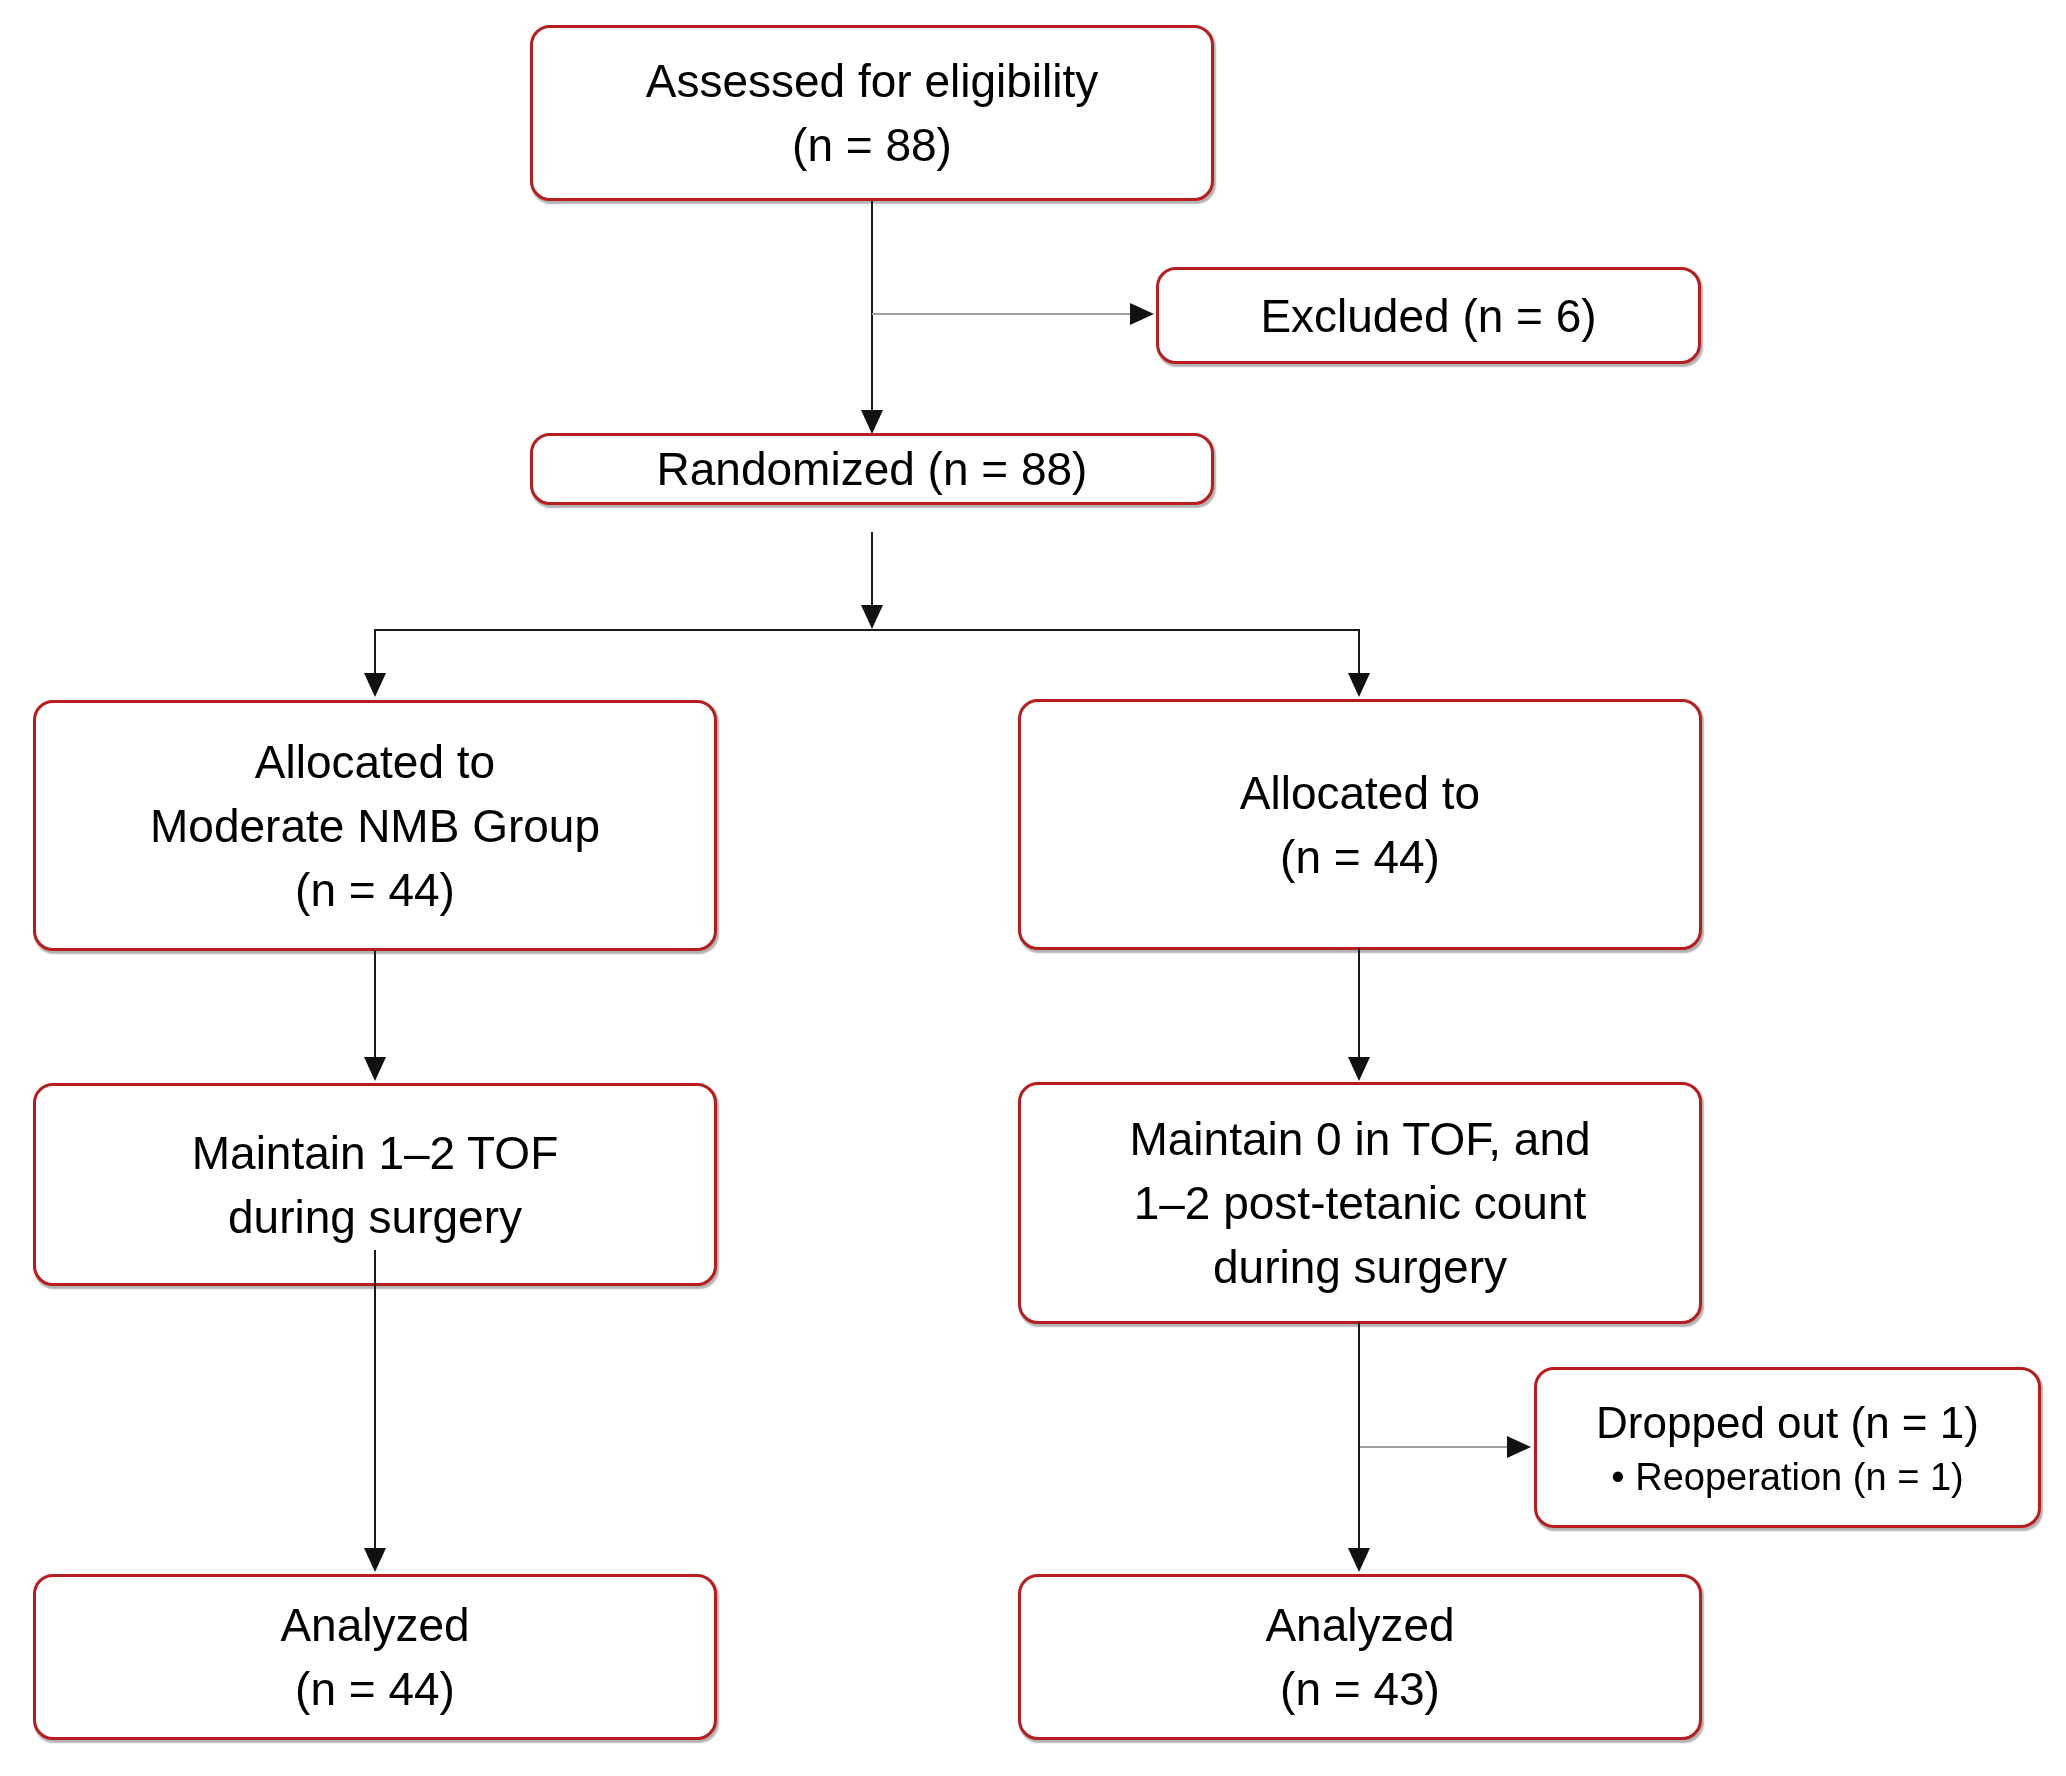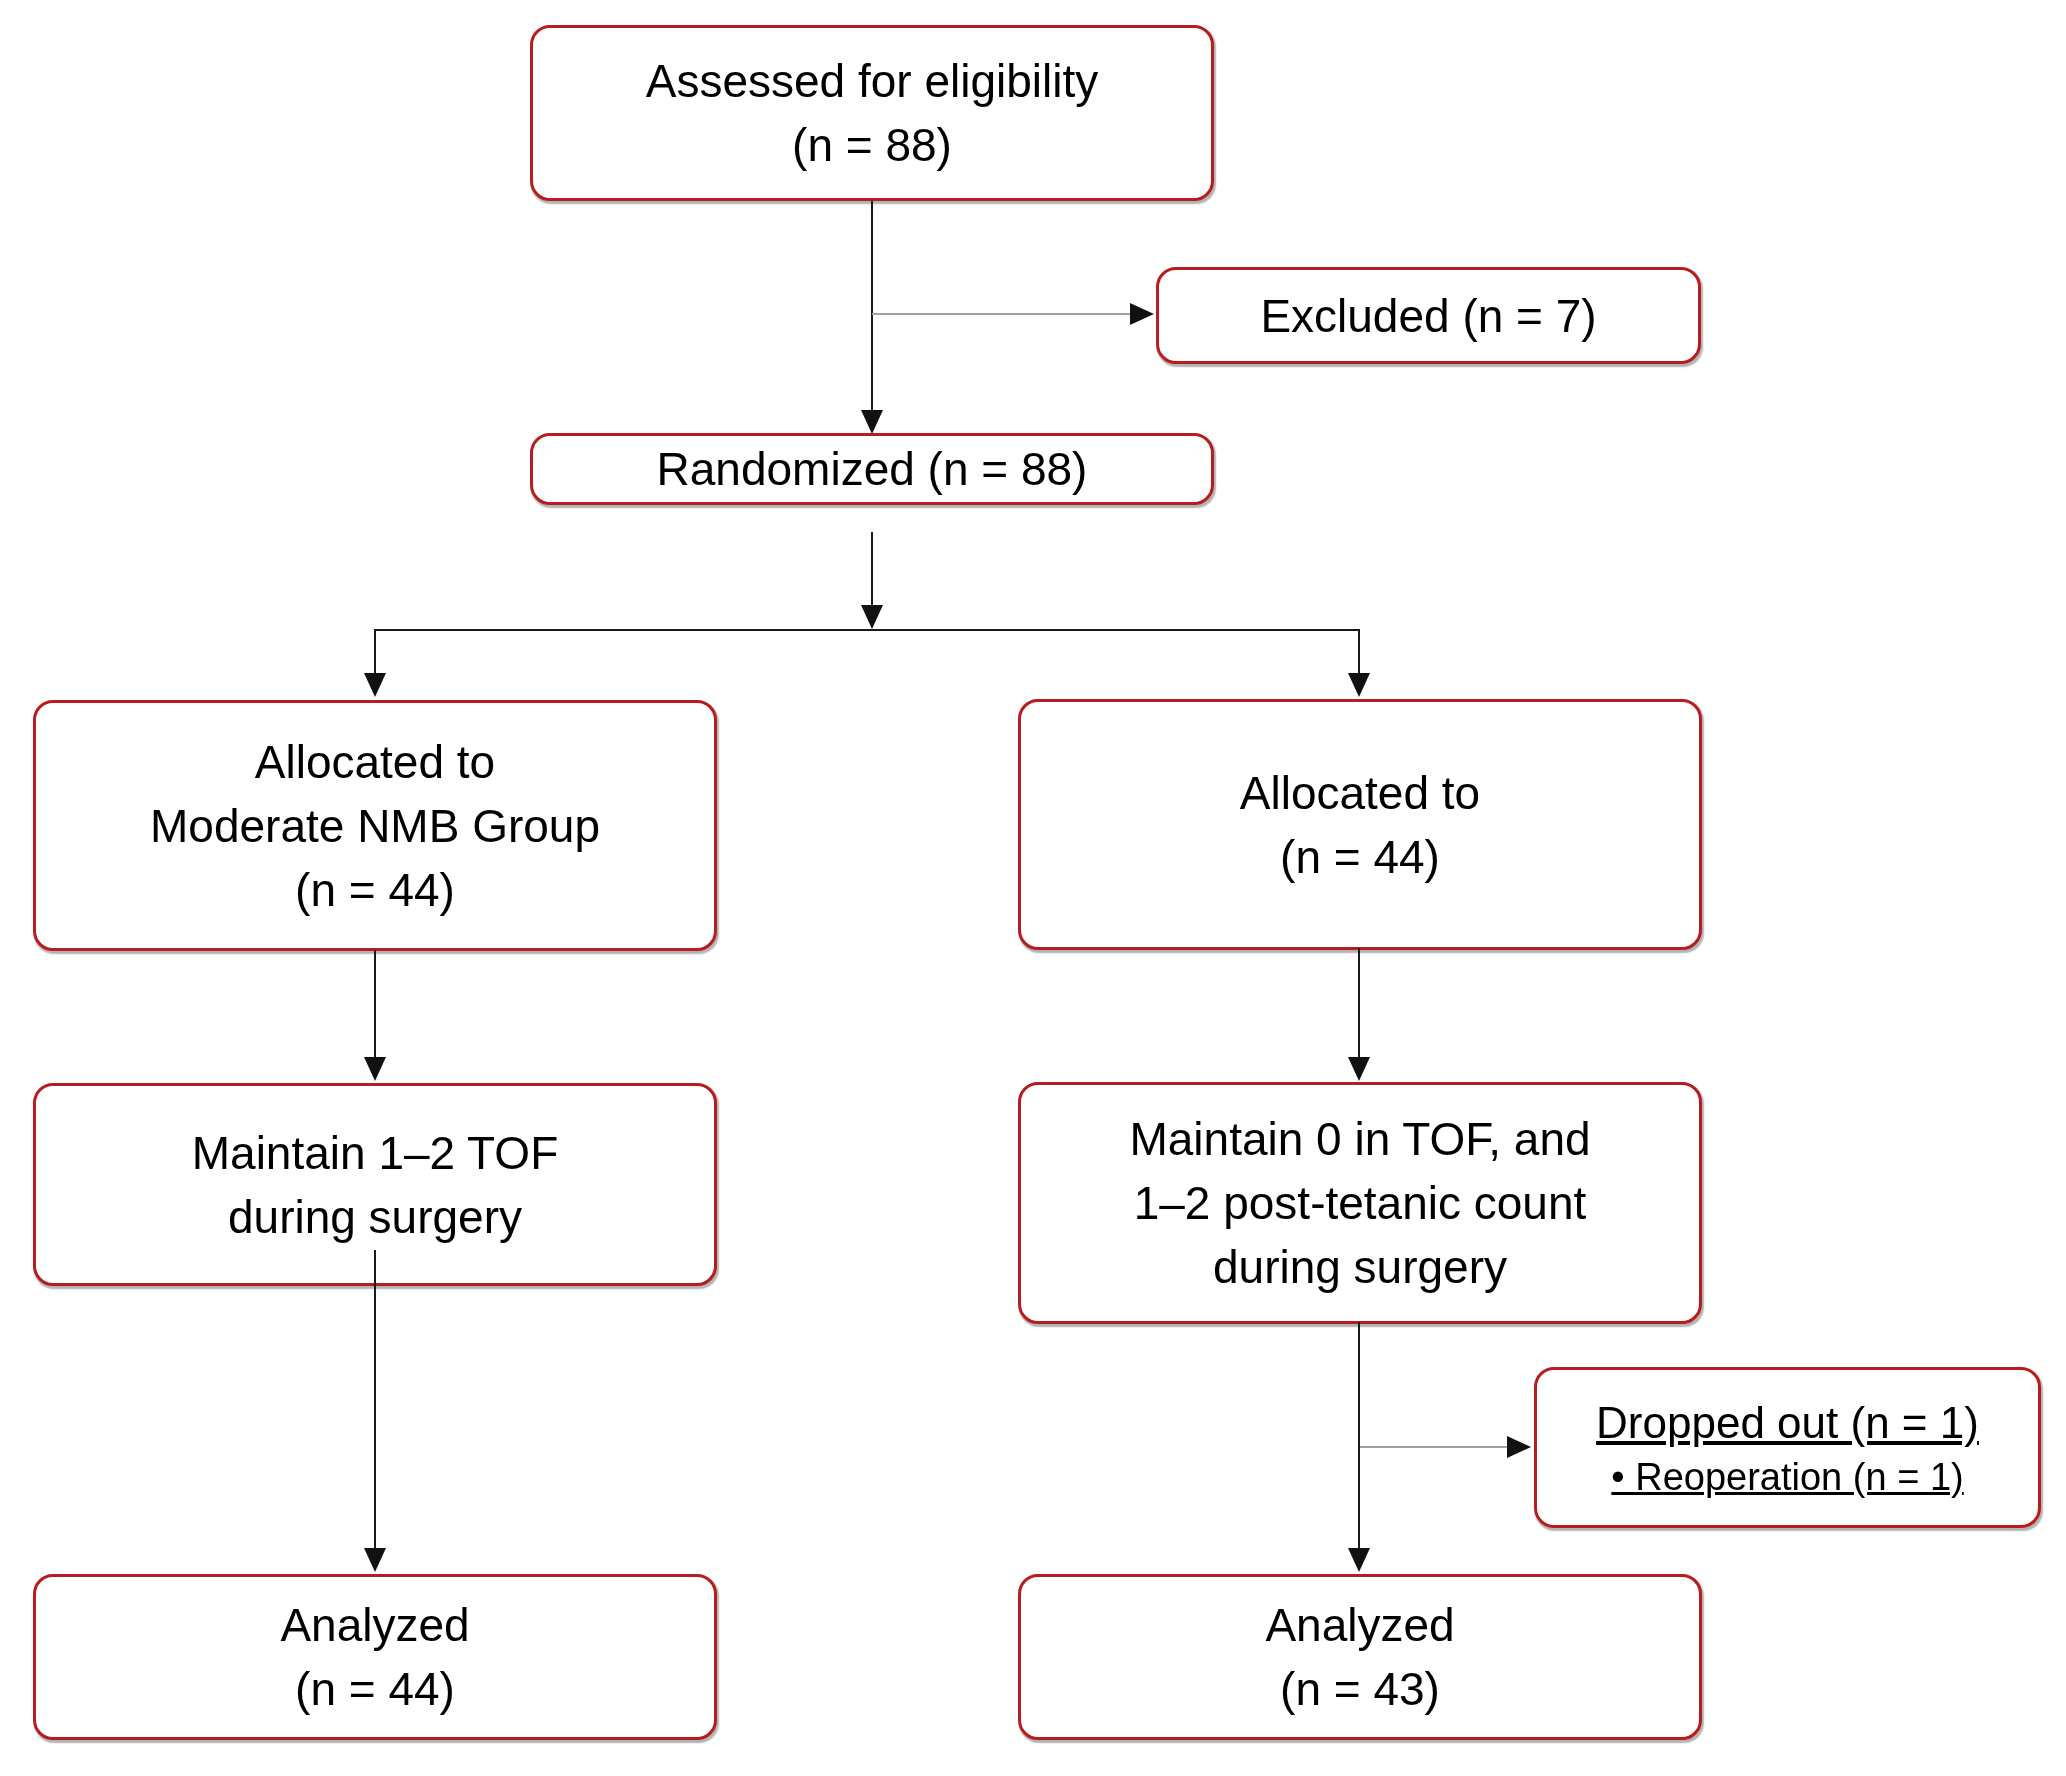--- a/index.html
+++ b/index.html
@@ -77,21 +77,21 @@
 <body>
 
 <div class="canvas">
 
   <div class="box" style="left:530px; top:25px; width:684px; height:176px;">
     <div class="tx">Assessed for eligibility</div>
     <div class="tx">(n = 88)</div>
   </div>
 
   <div class="box" style="left:1156px; top:267px; width:545px; height:97px;">
-    <div class="tx">Excluded (n = 7)</div>
+    <div class="tx">Excluded (n = 6)</div>
   </div>
 
   <div class="box" style="left:530px; top:433px; width:684px; height:72px;">
     <div class="tx">Randomized (n = 88)</div>
   </div>
 
   <div class="box" style="left:33px; top:700px; width:684px; height:251px;">
     <div class="tx">Allocated to</div>
     <div class="tx">Moderate NMB Group</div>
     <div class="tx">(n = 44)</div>
@@ -106,21 +106,21 @@
     <div class="tx">Maintain 1–2 TOF</div>
     <div class="tx">during surgery</div>
   </div>
 
   <div class="box" style="left:1018px; top:1082px; width:684px; height:242px;">
     <div class="tx">Maintain 0 in TOF, and</div>
     <div class="tx">1–2 post-tetanic count</div>
     <div class="tx">during surgery</div>
   </div>
 
-  <div class="box" style="left:1534px; top:1367px; width:507px; height:161px;text-decoration:underline;">
+  <div class="box" style="left:1534px; top:1367px; width:507px; height:161px;">
     <div class="tx-main">Dropped out (n = 1)</div>
     <div class="tx-sub">• Reoperation (n = 1)</div>
   </div>
 
   <div class="box" style="left:33px; top:1574px; width:684px; height:166px;">
     <div class="tx">Analyzed</div>
     <div class="tx">(n = 44)</div>
   </div>
 
   <div class="box" style="left:1018px; top:1574px; width:684px; height:166px;">

